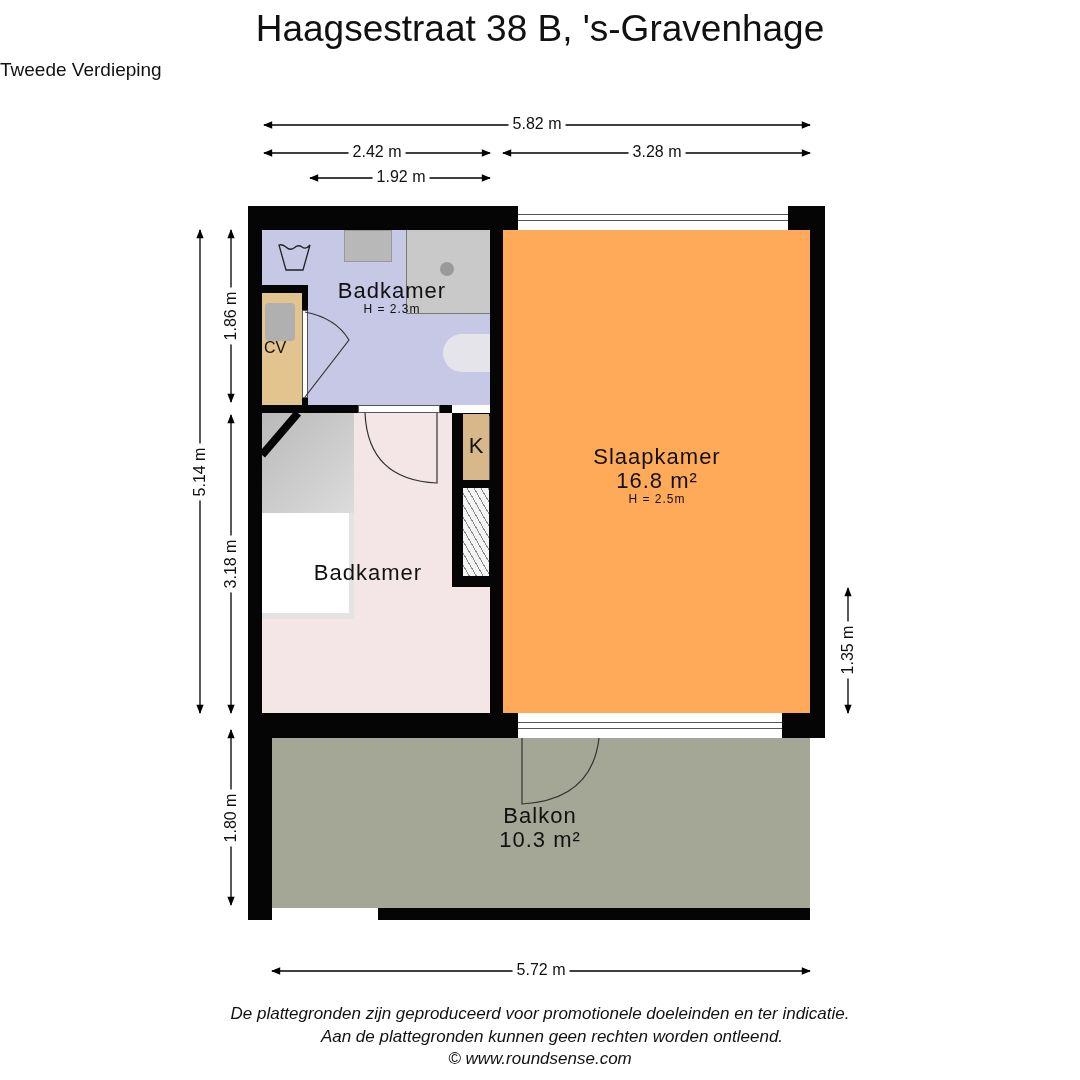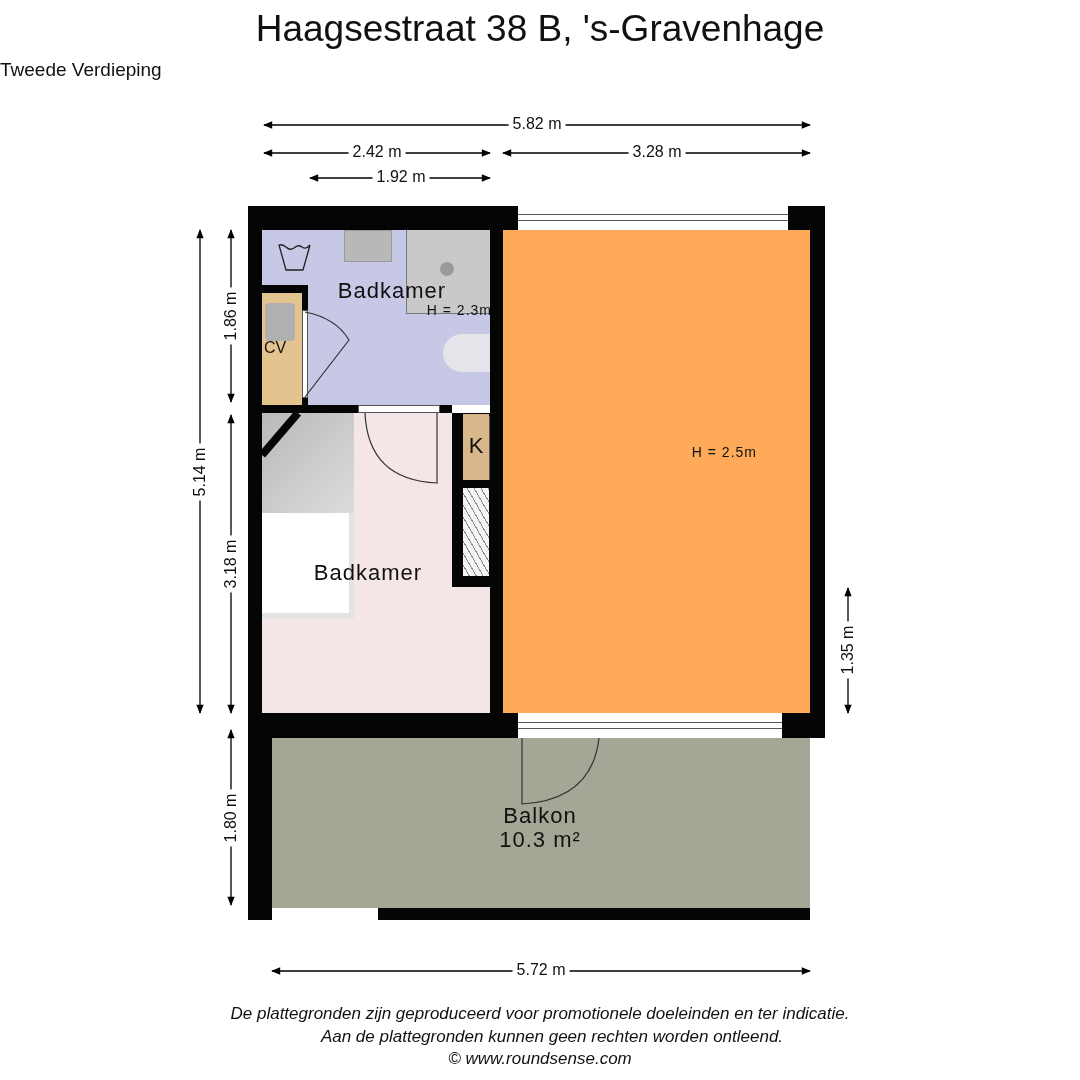--- a/index.html
+++ b/index.html
@@ -4,21 +4,21 @@
 <style>
   html, body { margin:0; padding:0; background:#ffffff; }
   body { width:1080px; height:1080px; position:relative; overflow:hidden;
          font-family:"Liberation Sans", sans-serif; color:#111; }
   .abs { position:absolute; }
   .title { left:0; width:1080px; top:8px; text-align:center; font-size:37px; }
   .subtitle { left:0; width:1080px; top:59px; font-size:19px; }
   .dim-text { font-size:16px; background:#fff; padding:0 4px; white-space:nowrap; }
   .room-label { text-align:center; font-size:22px; letter-spacing:1px; line-height:1.1; }
   .room-area { font-size:22px; letter-spacing:1px; }
-  .room-h { font-size:14px;text-align:right; }
+  .room-h { font-size:12px; }
   .wall { background:#050505; }
   .footer { left:0; width:1080px; text-align:center; font-style:italic; font-size:17px; line-height:22px; }
   svg { position:absolute; left:0; top:0; }
 </style>
 </head>
 <body>
 
 <div class="abs title">Haagsestraat 38 B, 's-Gravenhage</div>
 <div class="abs subtitle">Tweede Verdieping</div>
 
@@ -120,20 +120,22 @@
     <path d="M522,738 L522,804 Q592,800 599,738" fill="none" stroke="#333" stroke-width="1.2"></path>
     <path d="M305,312 Q336,318 349,340 L305,397" fill="none" stroke="#333" stroke-width="1.2"></path>
   </svg>
 
   <div class="abs room-label" style="left:292px; top:279px; width:200px;">
     <div>Badkamer</div>
     <div class="room-h">H = 2.3m</div>
   </div>
   <div class="abs room-label" style="left:298px; top:561px; width:140px;">Badkamer</div>
   <div class="abs room-label" style="left:557px; top:445px; width:200px;">
+    <div>Slaapkamer</div>
+    <div class="room-area">16.8 m²</div>
     <div class="room-h">H = 2.5m</div>
   </div>
   <div class="abs room-label" style="left:450px; top:804px; width:180px;">
     <div>Balkon</div>
     <div class="room-area">10.3 m²</div>
   </div>
 </div>
 
 <div class="abs footer" style="top:1003px;">De plattegronden zijn geproduceerd voor promotionele doeleinden en ter indicatie.</div>
 <div class="abs footer" style="top:1026px;padding-left:12px;">Aan de plattegronden kunnen geen rechten worden ontleend.</div>

